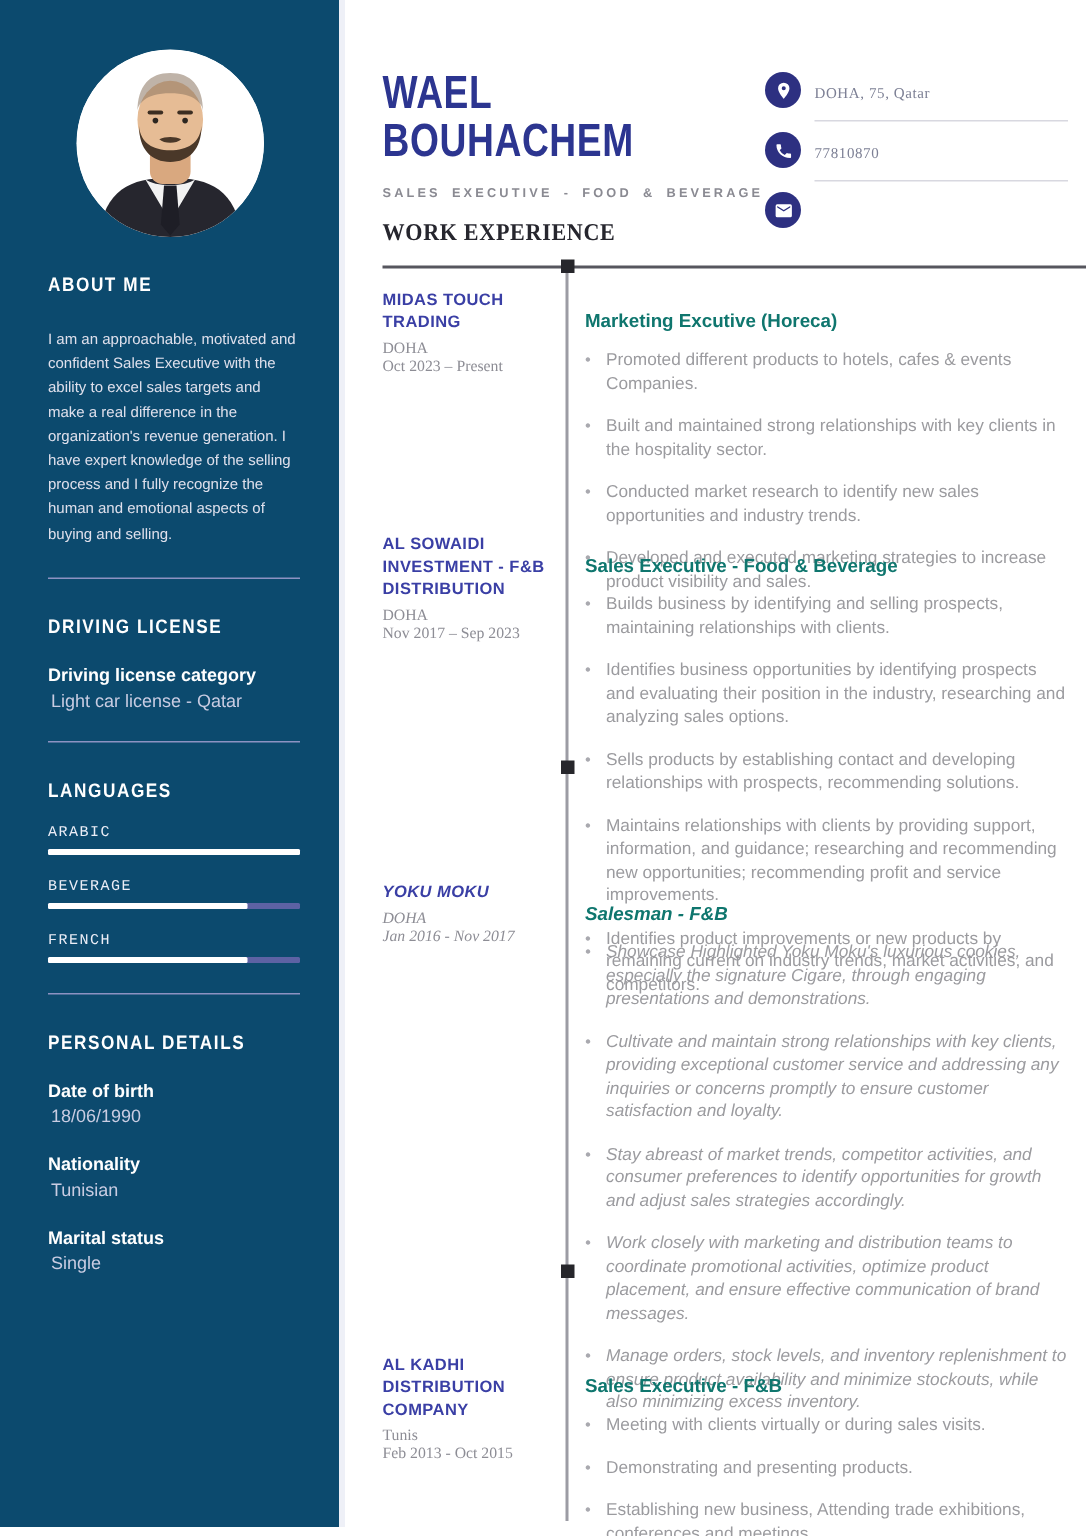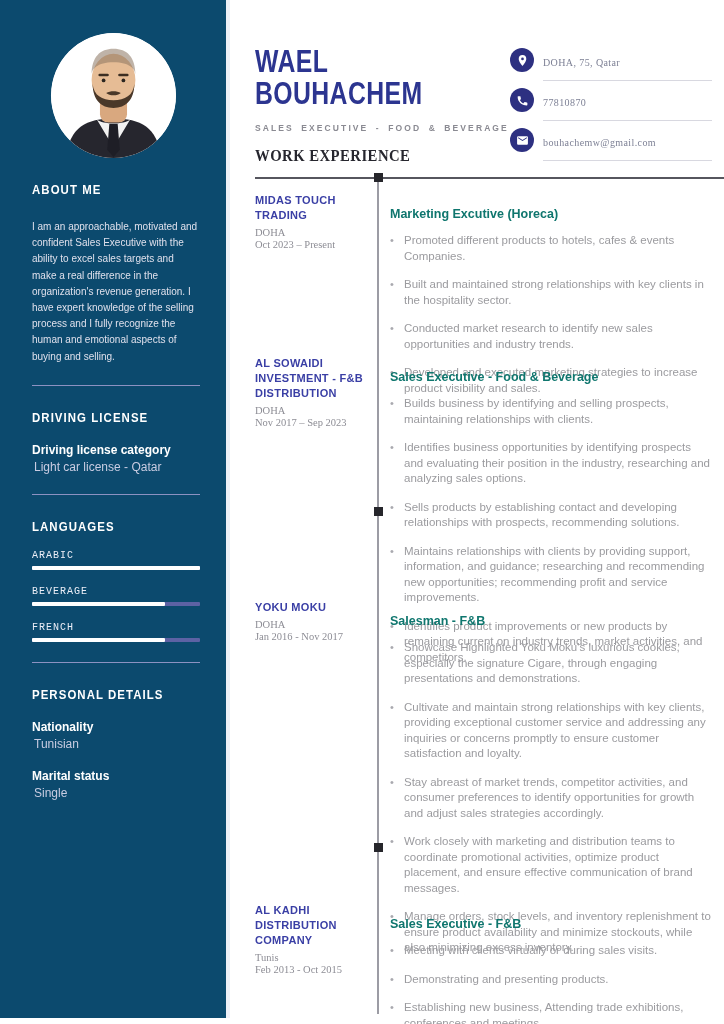--- a/index.html
+++ b/index.html
@@ -50,21 +50,21 @@
   
   .work-heading { position:absolute; left:255px; top:147px;
     font-family:"Liberation Serif", serif; font-size:16px; font-weight:bold; color:#26262e;
     letter-spacing:0.5px; transform:scaleX(0.92); transform-origin:left; white-space:nowrap; }
   .work-topline { position:absolute; left:255px; top:177px; width:469px; height:2px; background:#56565e; }
   .timeline { position:absolute; left:377px; top:177px; width:2px; height:837px; background:#9c9ca4; }
   .tl-marker { position:absolute; width:9px; height:9px; background:#26262b; left:373.5px; }
   .tl-m0 { top:173px; } .tl-m1 { top:507px; } .tl-m2 { top:843px; }
 
   .job { position:absolute; left:255px; width:469px; display:flex; }
-  .job-0 { top:193px; } .job-1 { top:356px; } .job-2 { top:600px; } .job-3 { top:903px; }
+  .job-0 { top:193px; } .job-1 { top:356px; } .job-2 { top:588px;font-style:italic; } .job-3 { top:903px; }
   .job-left { flex:0 0 110px; margin-right:25px; }
   .job-company { color:#3a3fa5; font-weight:bold; font-size:11px; line-height:1.35; letter-spacing:0.3px; }
   .job-meta { font-family:"Liberation Serif", serif; font-size:10.5px; color:#8d8d95; margin-top:4px; }
   .job-dates { margin-top:1px; }
   .job-right { flex:1; padding-right:12px; }
   .job-title { color:#0f766e; font-weight:bold; font-size:12.5px; margin-bottom:12px;margin-top:14px; }
   .bullet { display:flex; margin-bottom:13px; }
   .bullet-dot { flex:0 0 14px; color:#a9a9af; font-size:11px; line-height:1.35; }
   .bullet-text { flex:1; color:#9b9b9f; font-size:11.5px; line-height:1.35; }
 </style>
@@ -131,20 +131,24 @@
             <div class="lang-fill" style="width:79%"></div>
           </div>
         </div>
       </div>
 
       <hr class="divider">
 
       <div class="section">
         <div class="side-heading">PERSONAL DETAILS</div>
         <div class="field">
+          <div class="field-label">Date of birth</div>
+          <div class="field-value">18/06/1990</div>
+        </div>
+        <div class="field">
           <div class="field-label">Nationality</div>
           <div class="field-value">Tunisian</div>
         </div>
         <div class="field">
           <div class="field-label">Marital status</div>
           <div class="field-value">Single</div>
         </div>
       </div>
     </div>
   </div>
@@ -171,21 +175,20 @@
           </svg>
       </span>
       <span class="contact-text-wrap"><span class="contact-text">77810870</span></span>
     </div>
     <div class="contact-row">
       <span class="contact-icon">
         <svg viewBox="0 0 24 24">
             <path d="M20 4H4a2 2 0 0 0-2 2v12a2 2 0 0 0 2 2h16a2 2 0 0 0 2-2V6a2 2 0 0 0-2-2zm0 4-8 5-8-5V6l8 5 8-5v2z"></path>
           </svg>
       </span>
-      <span class="contact-text-wrap"><span class="contact-text">bouhachemw@gmail.com</span></span>
     </div>
   </div>
 
   <div class="work-heading">WORK EXPERIENCE</div>
   <div class="work-topline"></div>
   <div class="timeline"></div>
   <div class="tl-marker tl-m0"></div>
   <div class="tl-marker tl-m1"></div>
   <div class="tl-marker tl-m2"></div>
 

